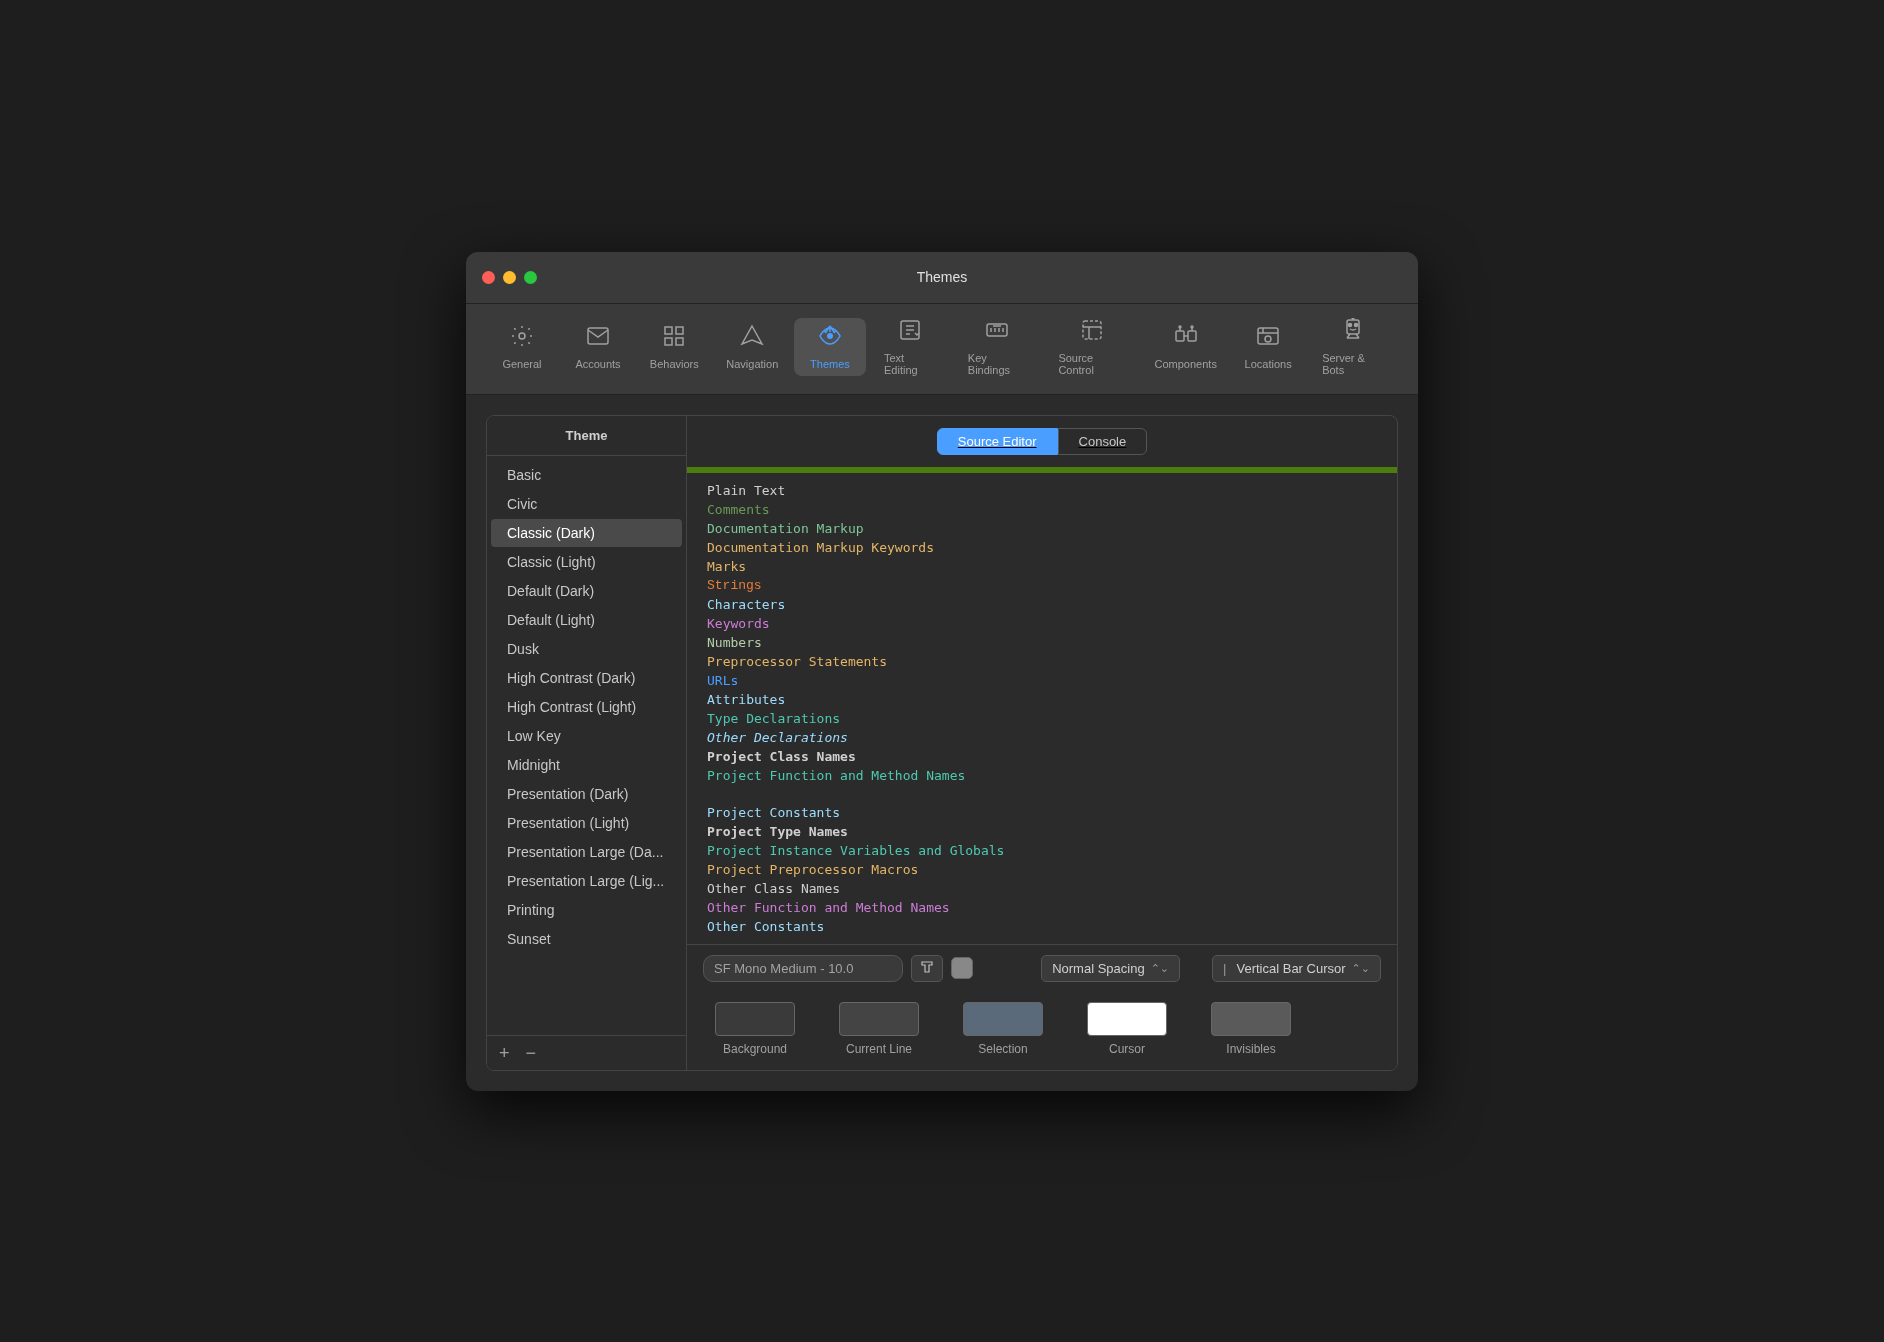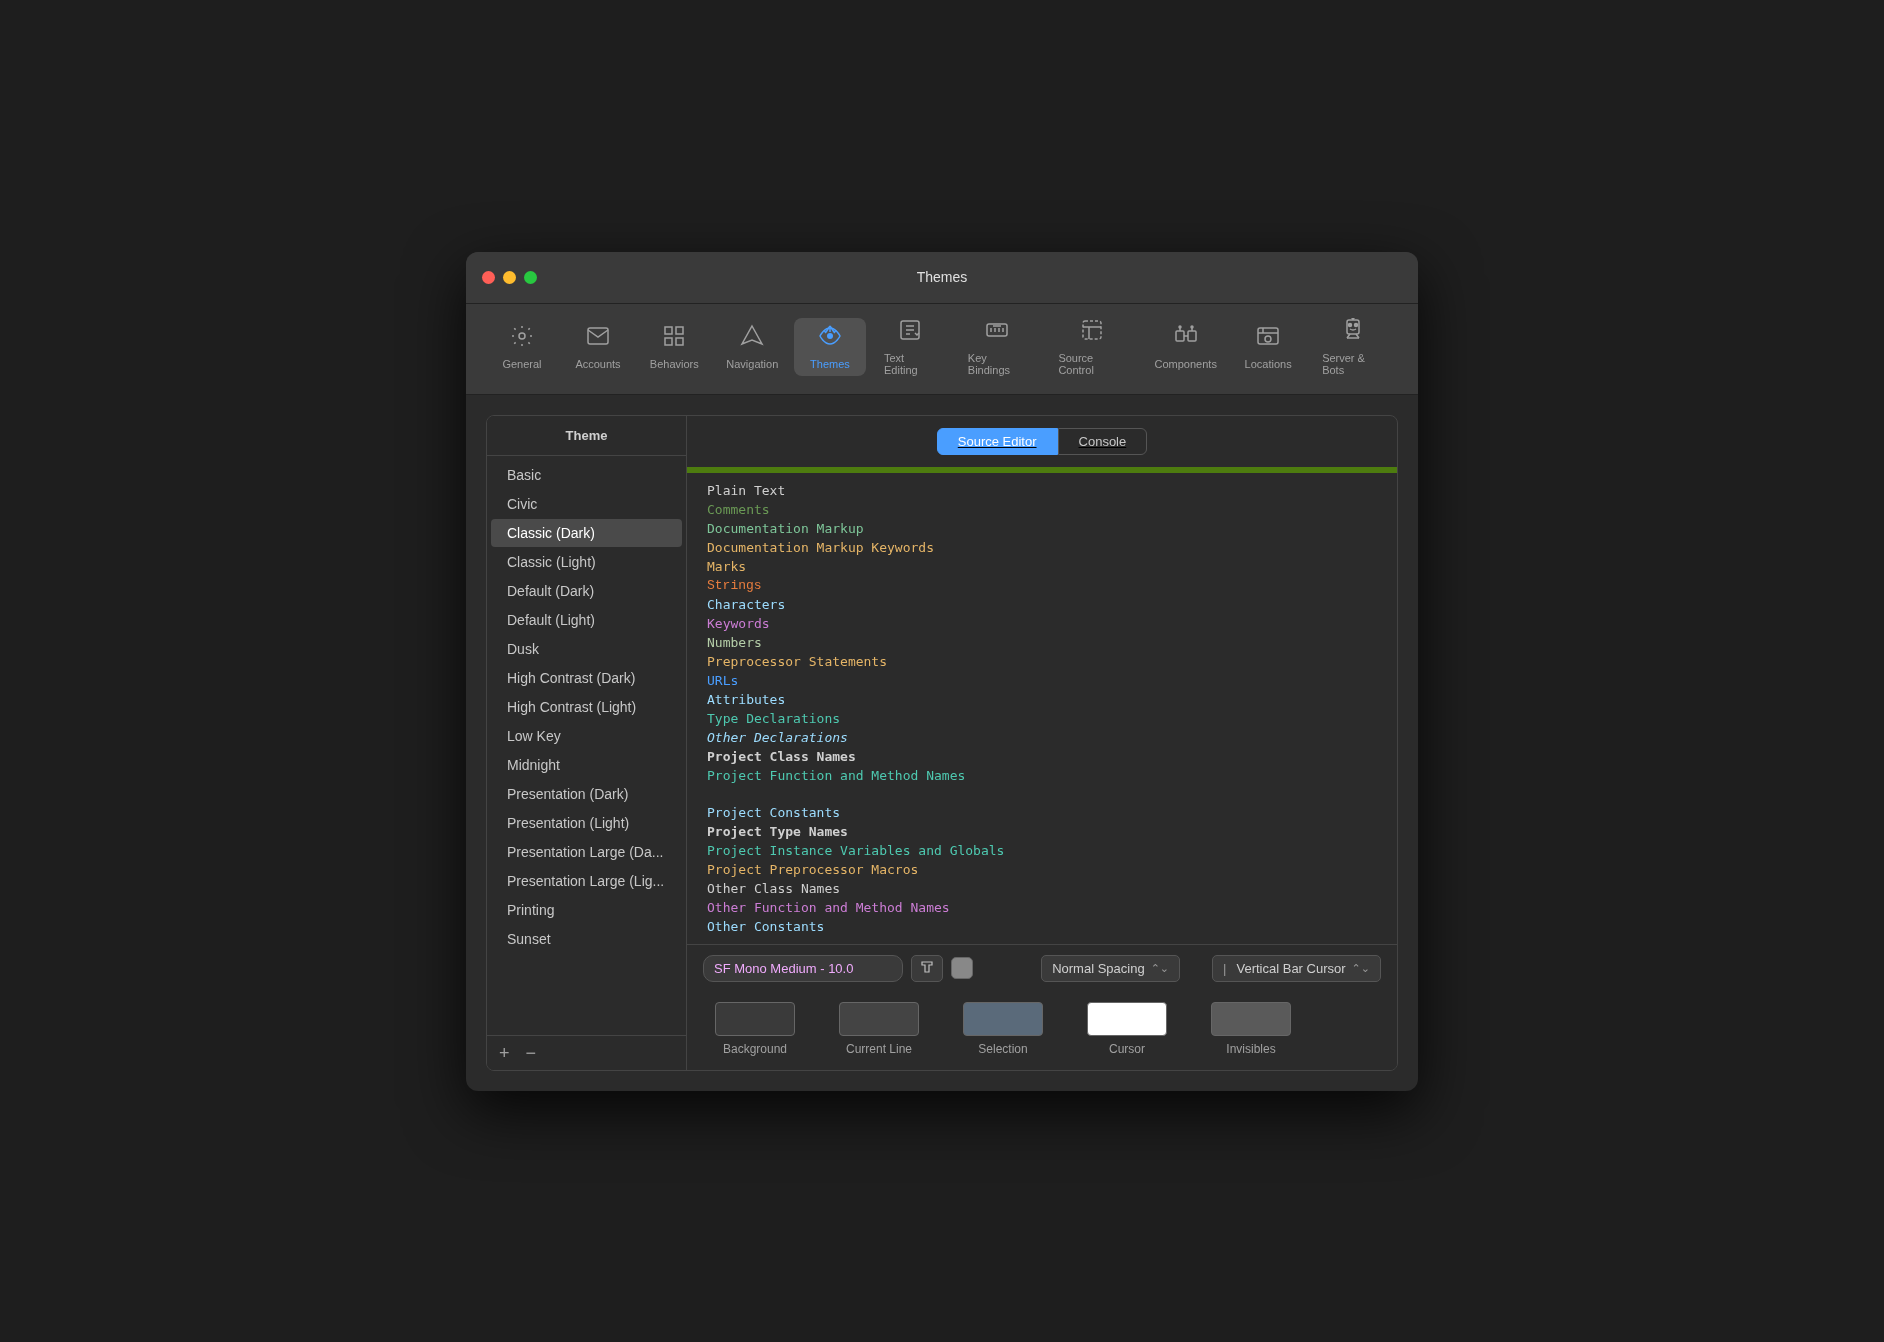--- a/index.html
+++ b/index.html
@@ -185,21 +185,21 @@
       display: flex;
       align-items: center;
       gap: 8px;
       margin-bottom: 16px;
     }
     .font-field {
       background: #3a3a3a;
       border: 1px solid #555;
       border-radius: 10px;
       padding: 5px 10px;
-      color: #f0abfc;
+      color: #a3a3a3;
       font-size: 13px;
       width: 200px;
     }
     .icon-btn {
       background: #3a3a3a;
       border: 1px solid #555;
       border-radius: 5px;
       padding: 4px 8px;
       color: #c0c0c0;
       font-size: 13px;

